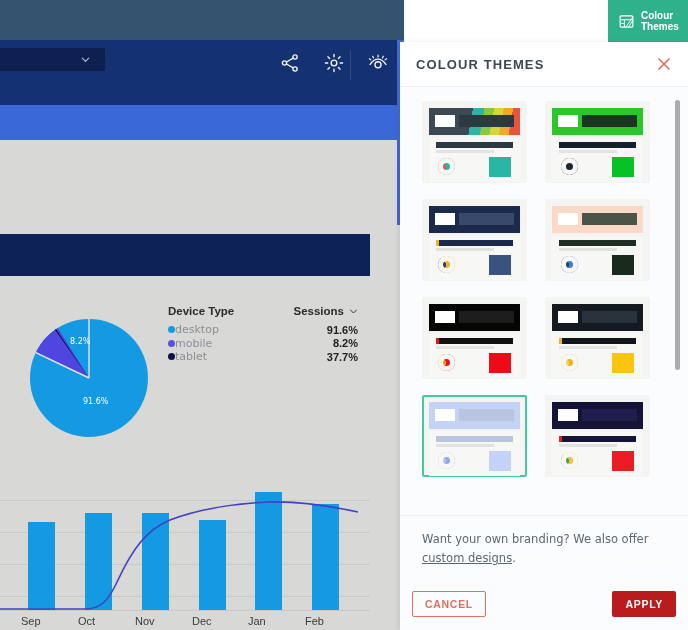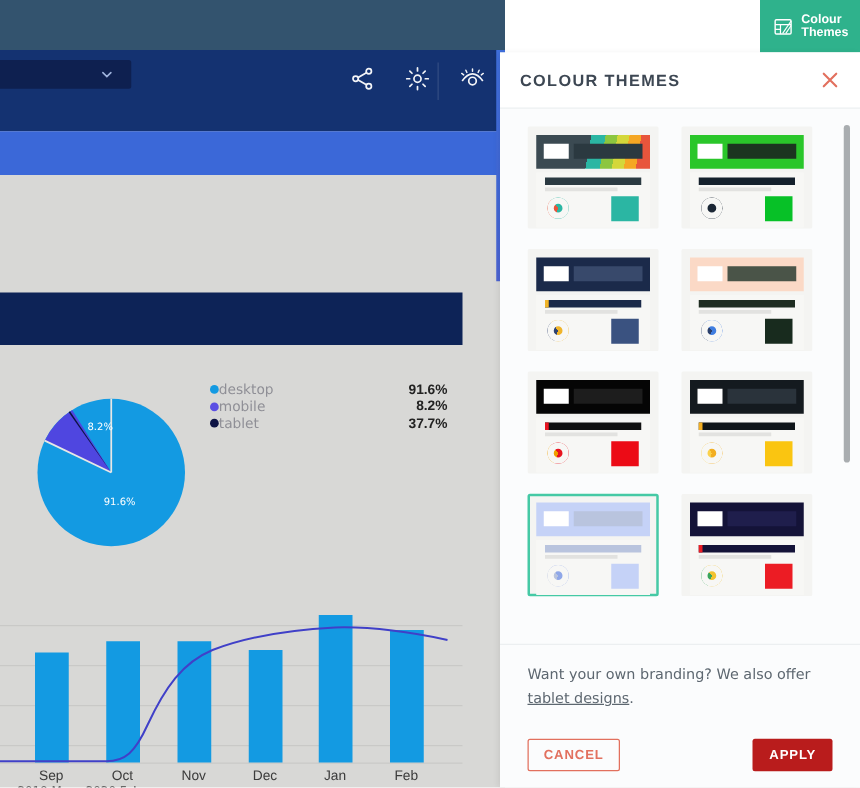--- a/index.html
+++ b/index.html
@@ -53,21 +53,21 @@
   .legend-row { display: flex; align-items: center; justify-content: space-between; height: 13.5px; }
   .legend-left { display: flex; align-items: center; gap: 0; }
   .dot { width: 7px; height: 7px; border-radius: 50%; display: inline-block; }
   .legend-name { font-size: 11px; color: #8f8f96; font-family: "DejaVu Sans", sans-serif; }
   .legend-val { font-size: 11px; font-weight: bold; color: #222; }
 
   
   .bars { position: absolute; left: 0; top: 468px; width: 370px; height: 162px; }
   .grid-line { position: absolute; left: 0; width: 370px; height: 1px; background: #c9c9c7; }
   .bar { position: absolute; bottom: 20px; width: 27px; background: #139ae2; }
-  .xlab { position: absolute; bottom: 3px; font-size: 11px; color: #3b3b3b; text-align: center; width: 40px; }
+  .xlab { position: absolute; bottom: 3px; font-size: 11px; color: #3b3b3b; text-align: left; width: 40px; }
   .linepath { position: absolute; left: 0; top: 0; width: 370px; height: 162px; }
   .chart-legend { position: absolute; left: 2px; bottom: -9px; display: flex; align-items: center; gap: 4px; }
   .chart-legend .sq { width: 8px; height: 8px; background: #4040c8; }
   .chart-legend .txt { font-size: 9.5px; color: #444; font-family: "DejaVu Sans", sans-serif; }
 
   
   .ct-tab {
     position: absolute; right: 0; top: 0; width: 80px; height: 42px;
     background: #2fb28c; display: flex; align-items: center; gap: 6px;
     padding-left: 10px; cursor: pointer;
@@ -114,21 +114,21 @@
   .panel-note {
     flex: 0 0 auto; padding: 14px 22px 10px 22px;
     border-top: 1px solid #eceff1;
     font-size: 11.5px; line-height: 19px; color: #5d6770;
     font-family: "DejaVu Sans", sans-serif;
   }
   .panel-note a { color: #5d6770; text-decoration: underline; cursor: pointer; }
 
   .panel-footer {
     flex: 0 0 auto; height: 52px; display: flex; align-items: center;
-    justify-content: space-between; padding: 0 22px;
+    justify-content: space-between; padding: 0 12px;
   }
   .btn-cancel {
     border: 1px solid #e2705e; color: #e2705e; background: transparent;
     font-size: 10.5px; font-weight: bold; letter-spacing: .7px;
     padding: 6px 12px; border-radius: 2px; cursor: pointer;
     font-family: "Liberation Sans", sans-serif;
   }
   .btn-apply {
     border: none; background: #b91c1c; color: #fff;
     font-size: 10.5px; font-weight: bold; letter-spacing: .7px;
@@ -181,20 +181,29 @@
         <path d="M60 60 L60 1 A59 59 0 0 0 28.4 10.2 Z" fill="#4f46e0" transform="rotate(-32 60 60)"></path>
         <path d="M60 60 L60 1 A59 59 0 0 0 58.7 1.02 Z" fill="#0d1344" transform="rotate(-34 60 60)"></path>
         <path d="M60 60 L60 1" stroke="#e7e7e5" stroke-width="1.4"></path>
         <path d="M60 60 L28.4 10.2" stroke="#e7e7e5" stroke-width="1.4" transform="rotate(-32 60 60)"></path>
       </svg>
       <div class="pie-label big">91.6%</div>
       <div class="pie-label small">8.2%</div>
     </div>
 
     <div class="legend">
+      <div class="legend-head">
+        <span>Device Type</span>
+        <span class="right">
+          <span>Sessions</span>
+          <svg width="9" height="9" viewBox="0 0 12 12">
+            <path d="M2 4 L6 8 L10 4" fill="none" stroke="#2b2b2b" stroke-width="1.3" stroke-linecap="round"></path>
+          </svg>
+        </span>
+      </div>
 
       <div class="legend-row">
         <span class="legend-left">
           <span class="dot" style="background:#139ae2"></span>
           <span class="legend-name">desktop</span>
         </span>
         <span class="legend-val">91.6%</span>
       </div>
       <div class="legend-row">
         <span class="legend-left">
@@ -371,21 +380,21 @@
               <div class="tc-sq" style="background: rgb(236, 28, 36);"></div>
             </div>
           </div>
         </div>
       <div class="scrollbar">
         <div class="thumb"></div>
       </div>
     </div>
 
     <div class="panel-note">
-      <span>Want your own branding? We also offer </span><a>tablet designs</a><span>.</span>
+      <span>Want your own branding? We also offer </span><a>custom designs</a><span>.</span>
     </div>
 
     <div class="panel-footer">
       <button class="btn-cancel">CANCEL</button>
       <button class="btn-apply">APPLY</button>
     </div>
   </div>
 </div>
 
 </body></html>

